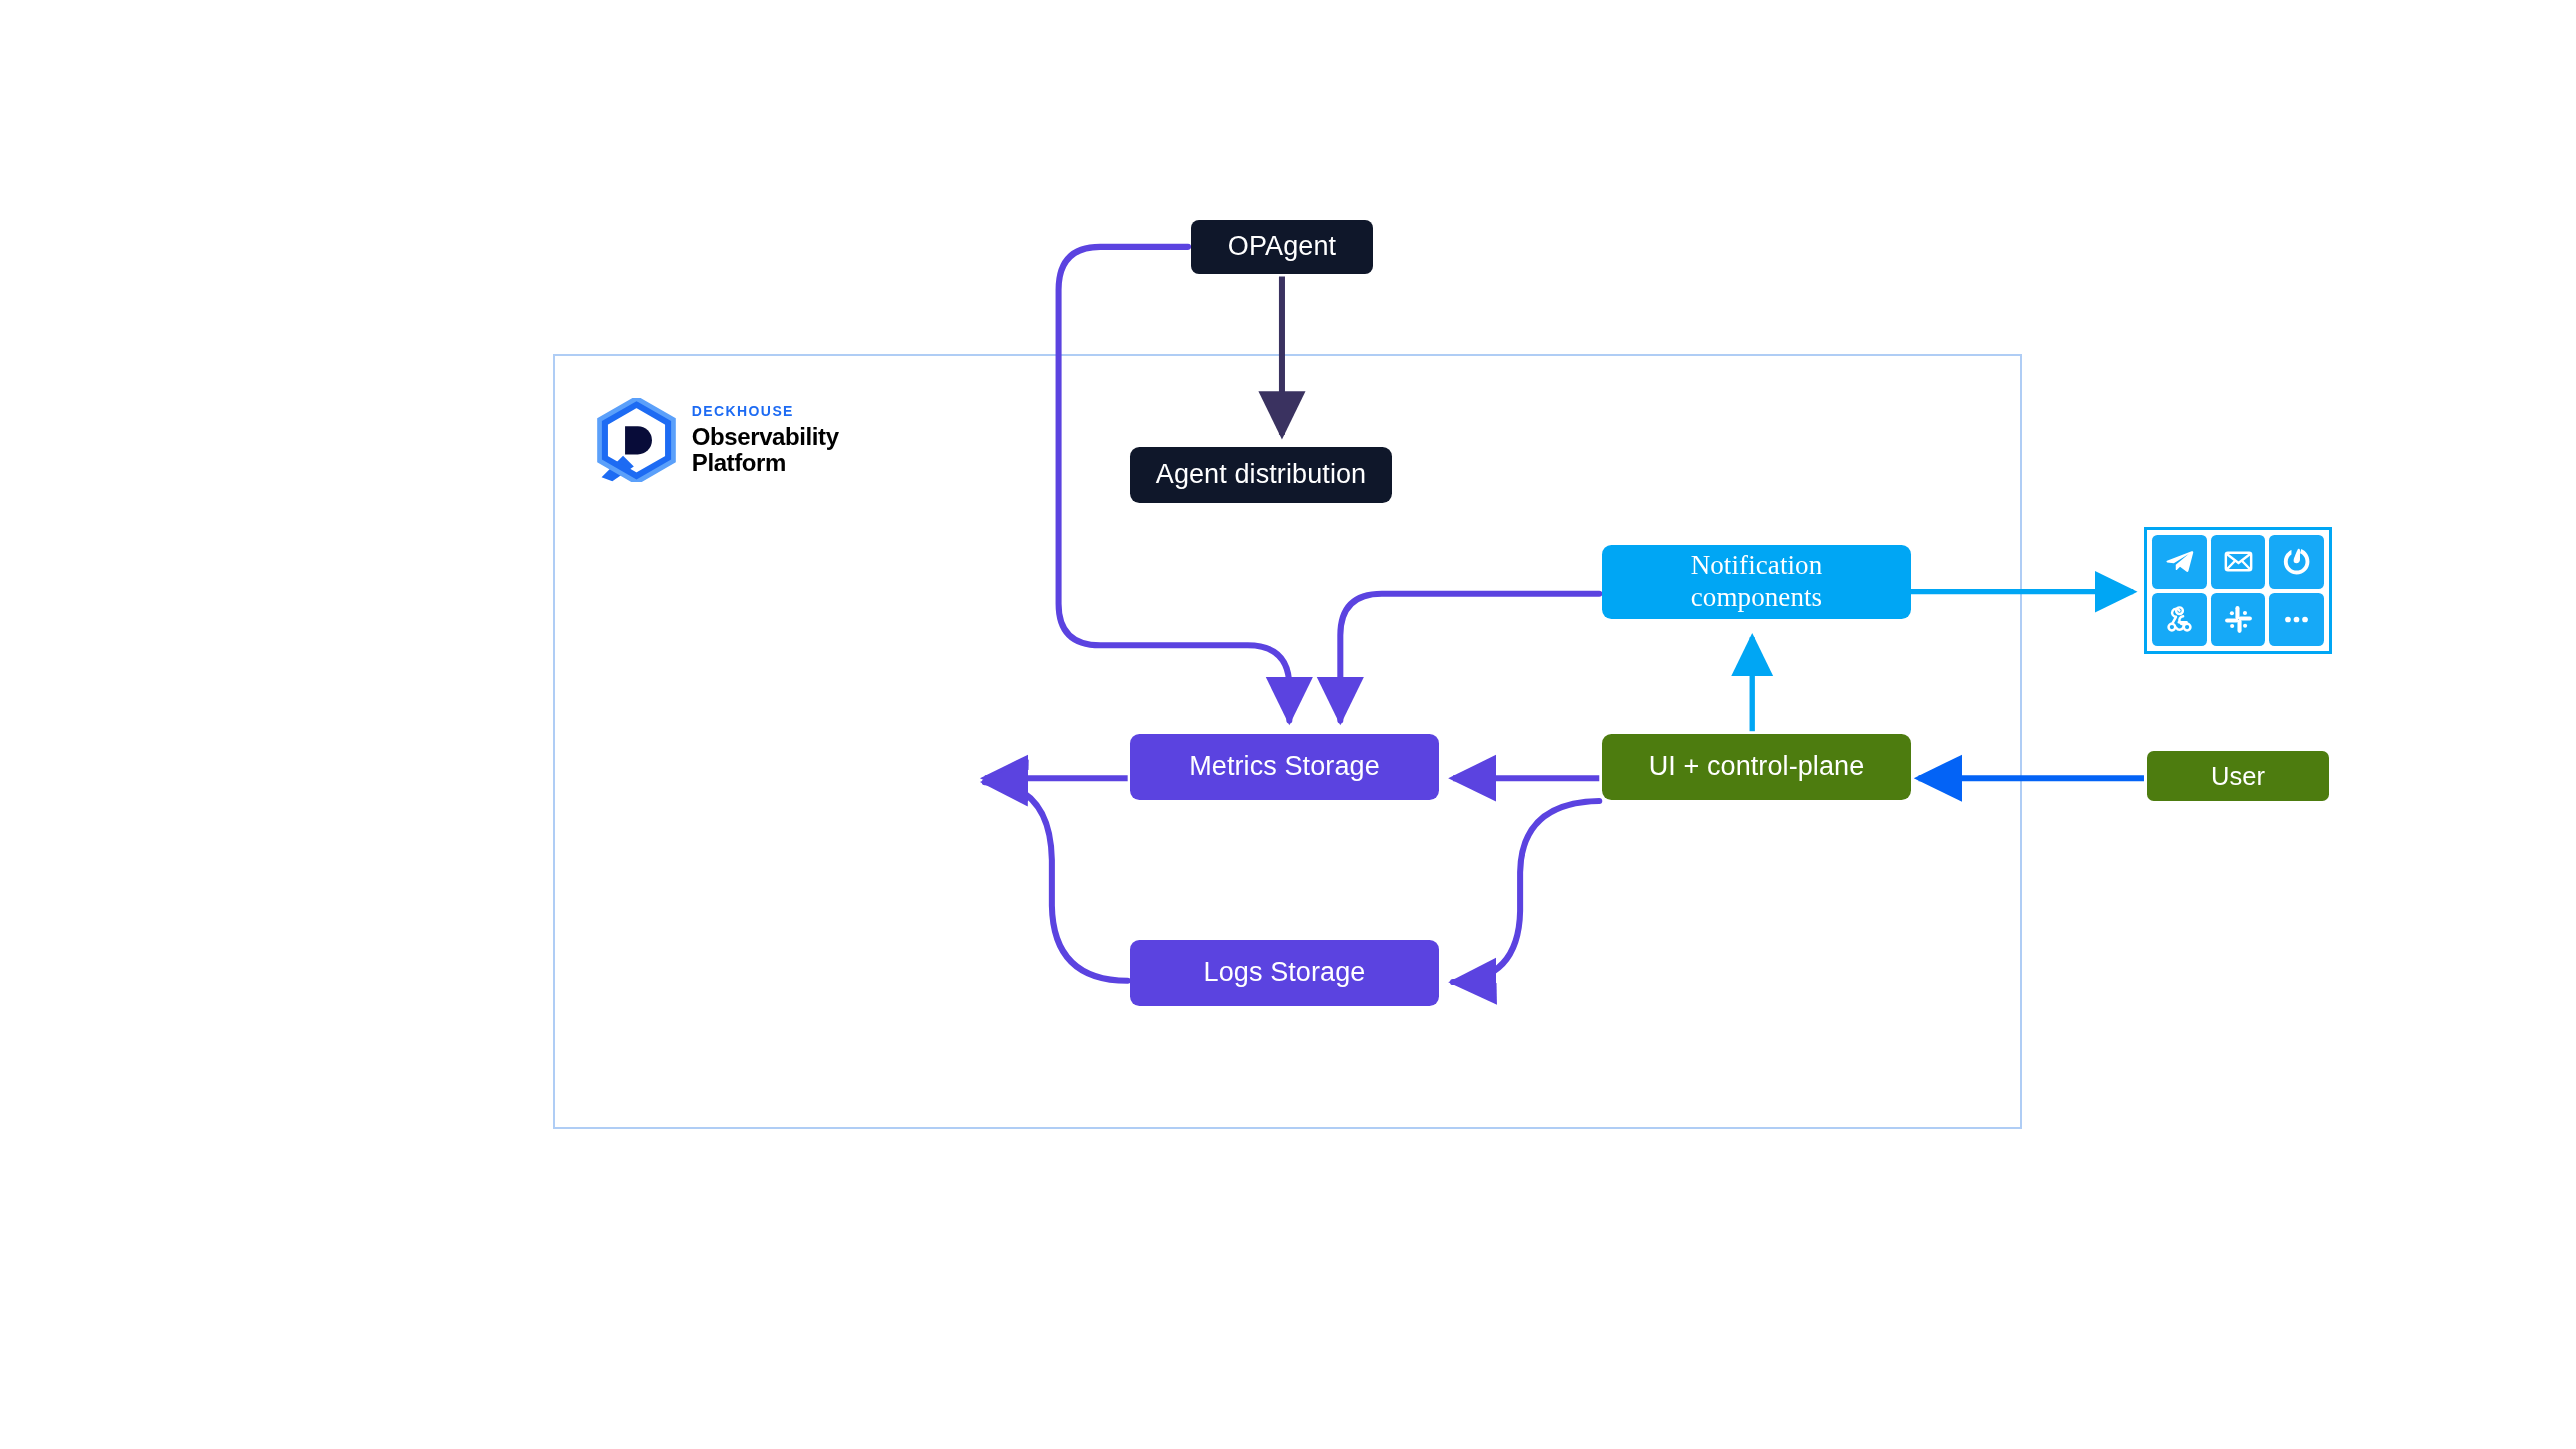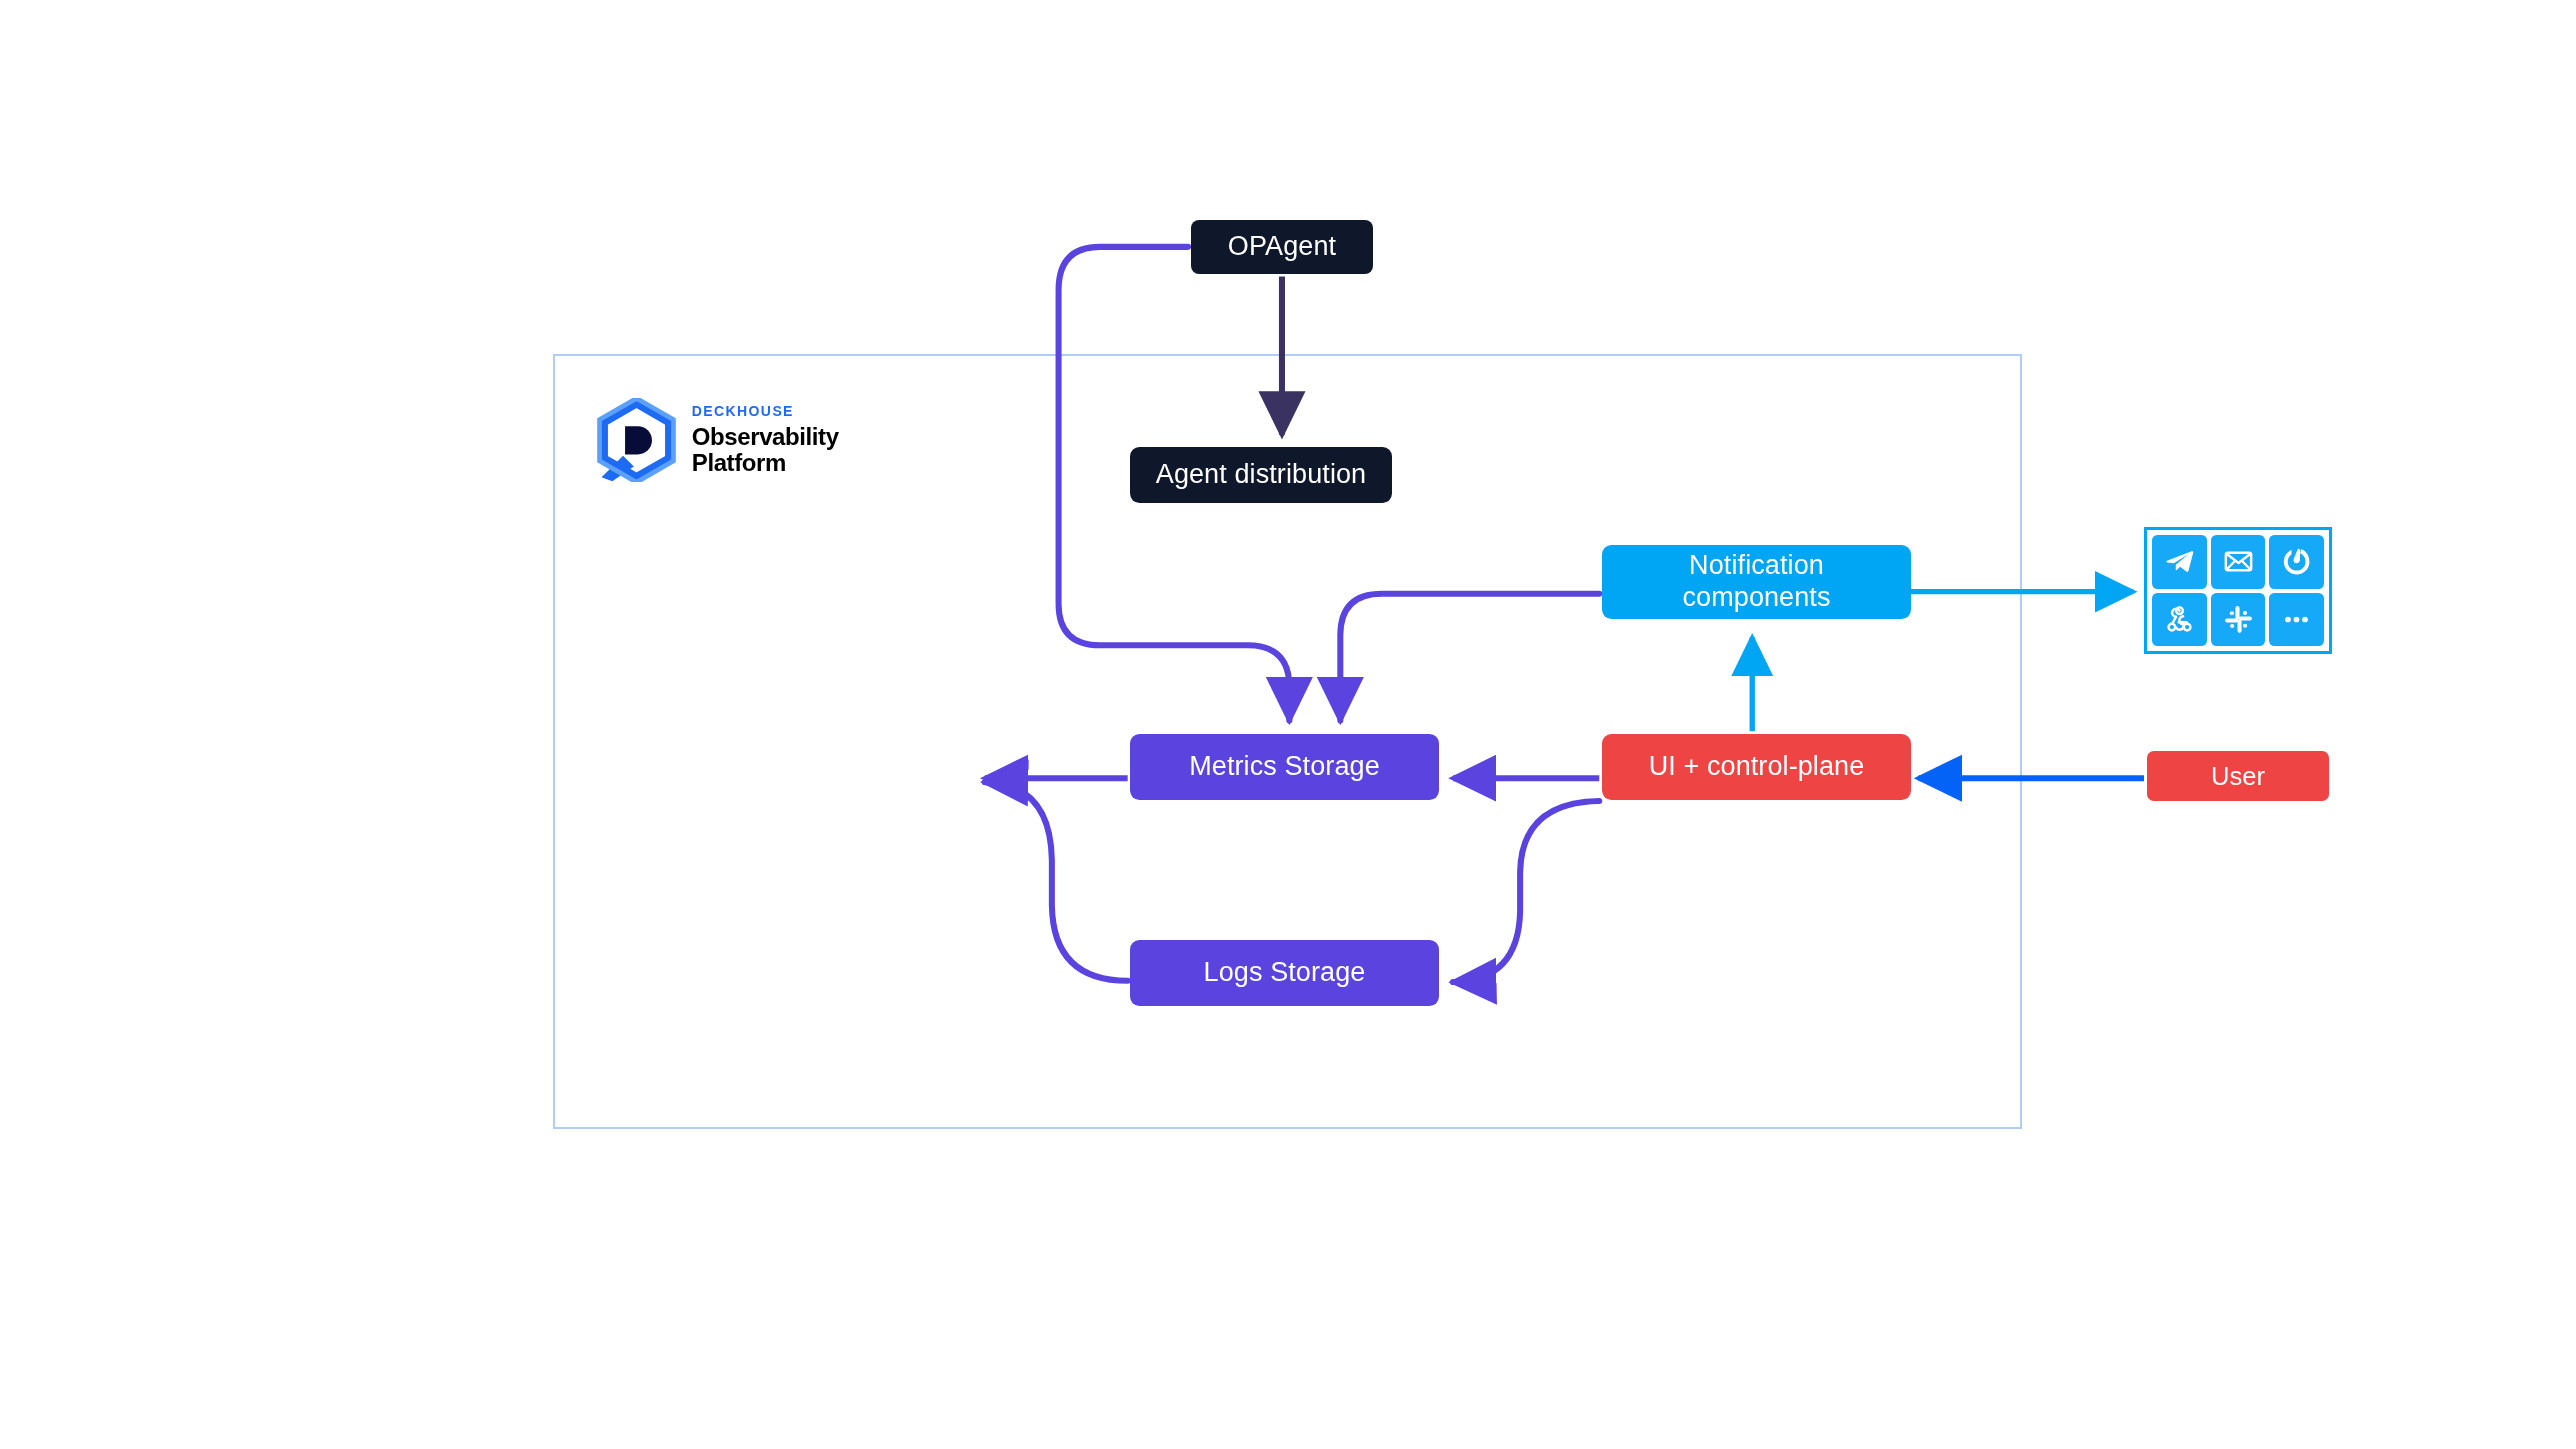--- a/index.html
+++ b/index.html
@@ -83,29 +83,29 @@
     color: #ffffff;
     border-radius: 9.4px;
     font-size: 27px;
     line-height: 1.18;
     letter-spacing: 0.1px;
     padding: 0 9.4px;
   }
   .node.dark      { background: #0f172a; }
   .node.purple    { background: #5B43E0; }
   .node.cyan      { background: #00A6F4; }
-  .node.blue      { background: #ef4444; }
+  .node.blue      { background: #4d7c0f; }
 
   
   .node-opagent       { left: 1191px; top: 220px;  width: 182px;  height: 54px;  border-radius: 8px; }
   .node-agent-dist    { left: 1130px; top: 447px;  width: 262px;  height: 56px;  }
   .node-blocks        { left: 662px;  top: 734px; width: 310px;  height: 66px;  }
   .node-metrics       { left: 1130px; top: 734px; width: 309px;  height: 66px;  }
   .node-logs          { left: 1130px; top: 940px; width: 309px;  height: 66px;  }
-  .node-notify        { left: 1602px; top: 545px;  width: 309px;  height: 74px; }
+  .node-notify        { left: 1602px; top: 545px;  width: 309px;  height: 74px; font-family: Liberation Serif, serif; }
   .node-ui            { left: 1602px; top: 734px; width: 309px;  height: 66px;  }
   .node-user          { left: 2147px; top: 751px; width: 182px;  height: 50px;  border-radius: 6.7px; font-size: 25.5px;}
 
   
   .channels {
     position: absolute;
     left: 2144px;
     top: 527px;
     width: 188px;
     height: 127px;

